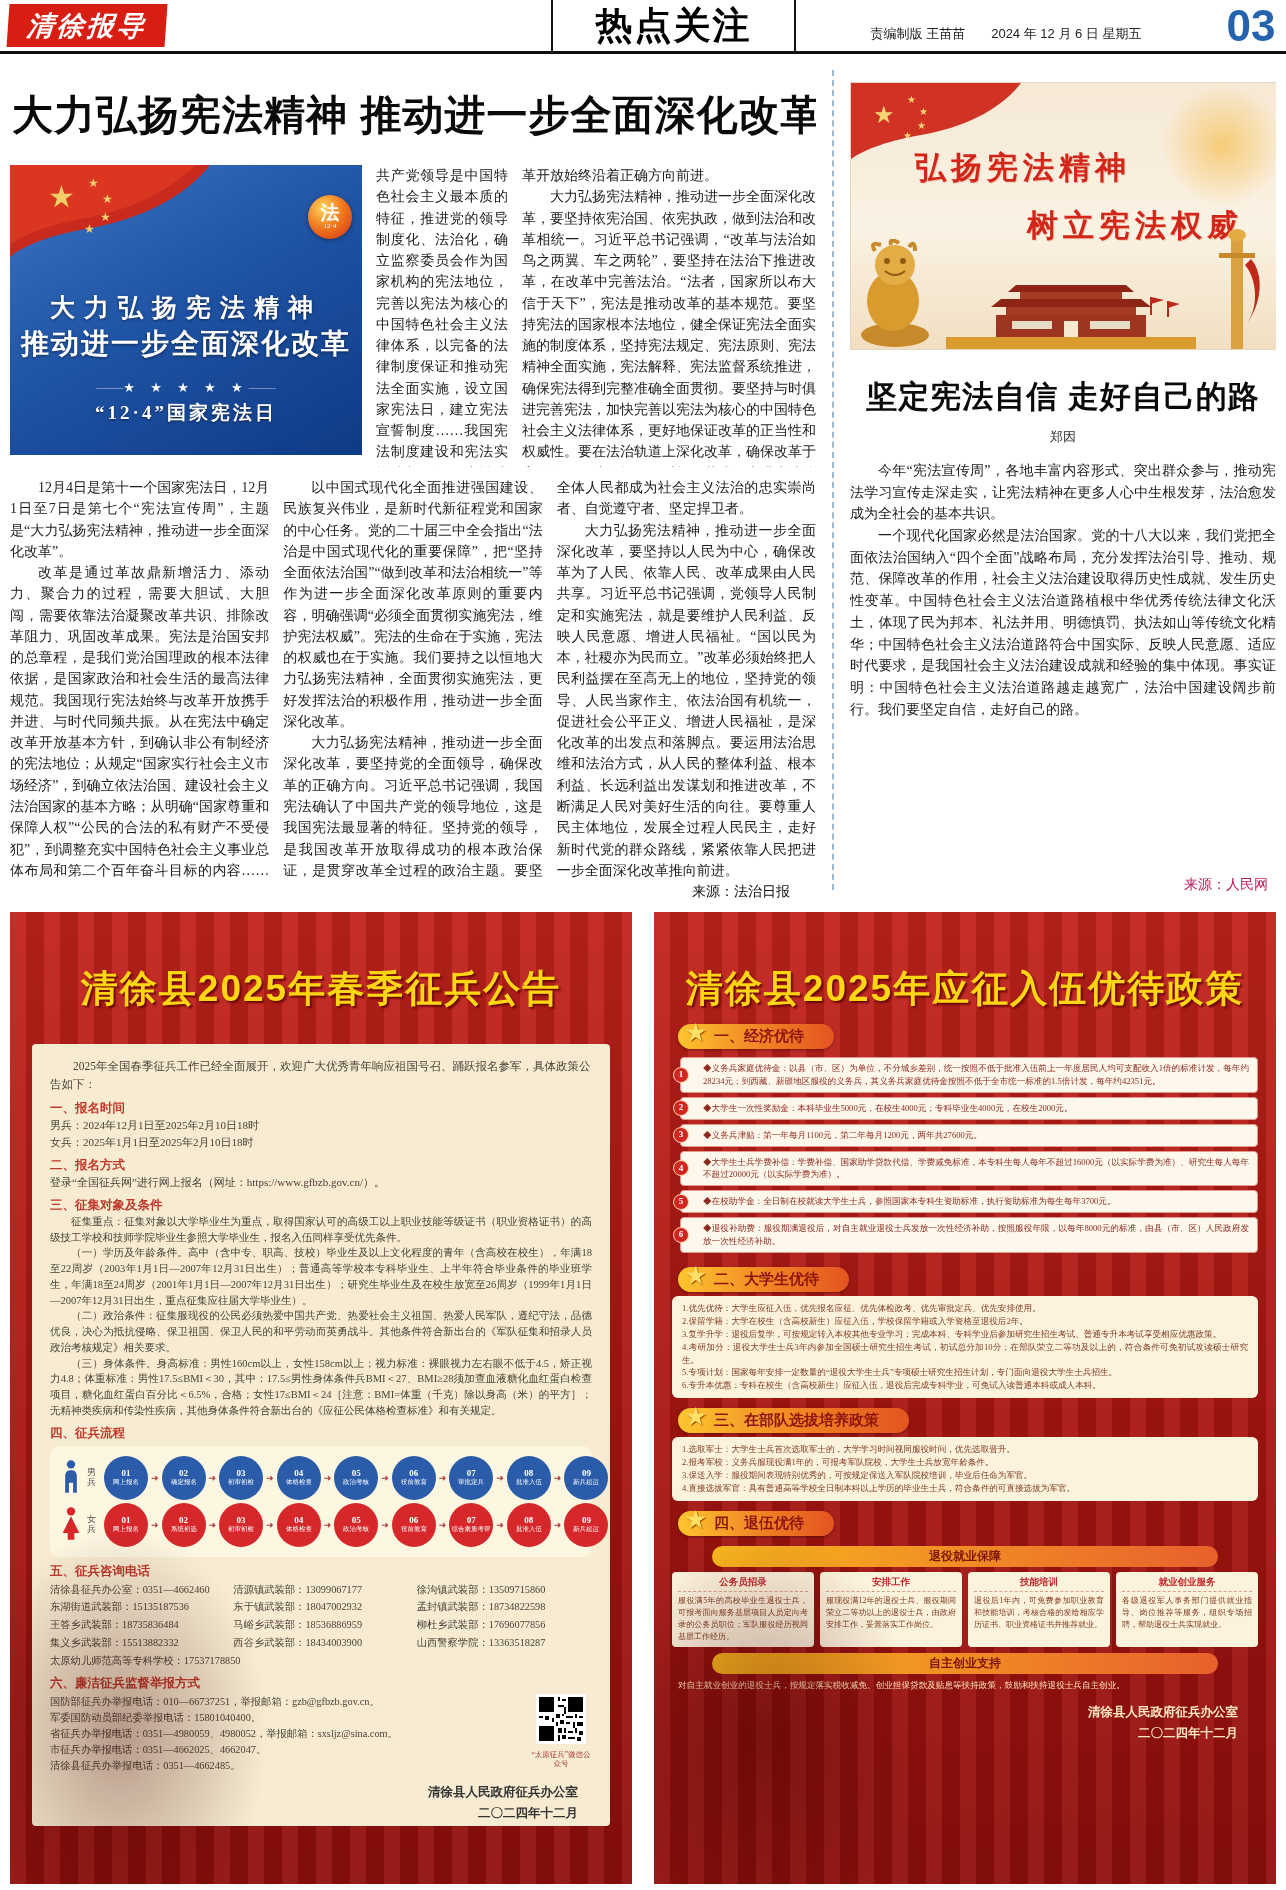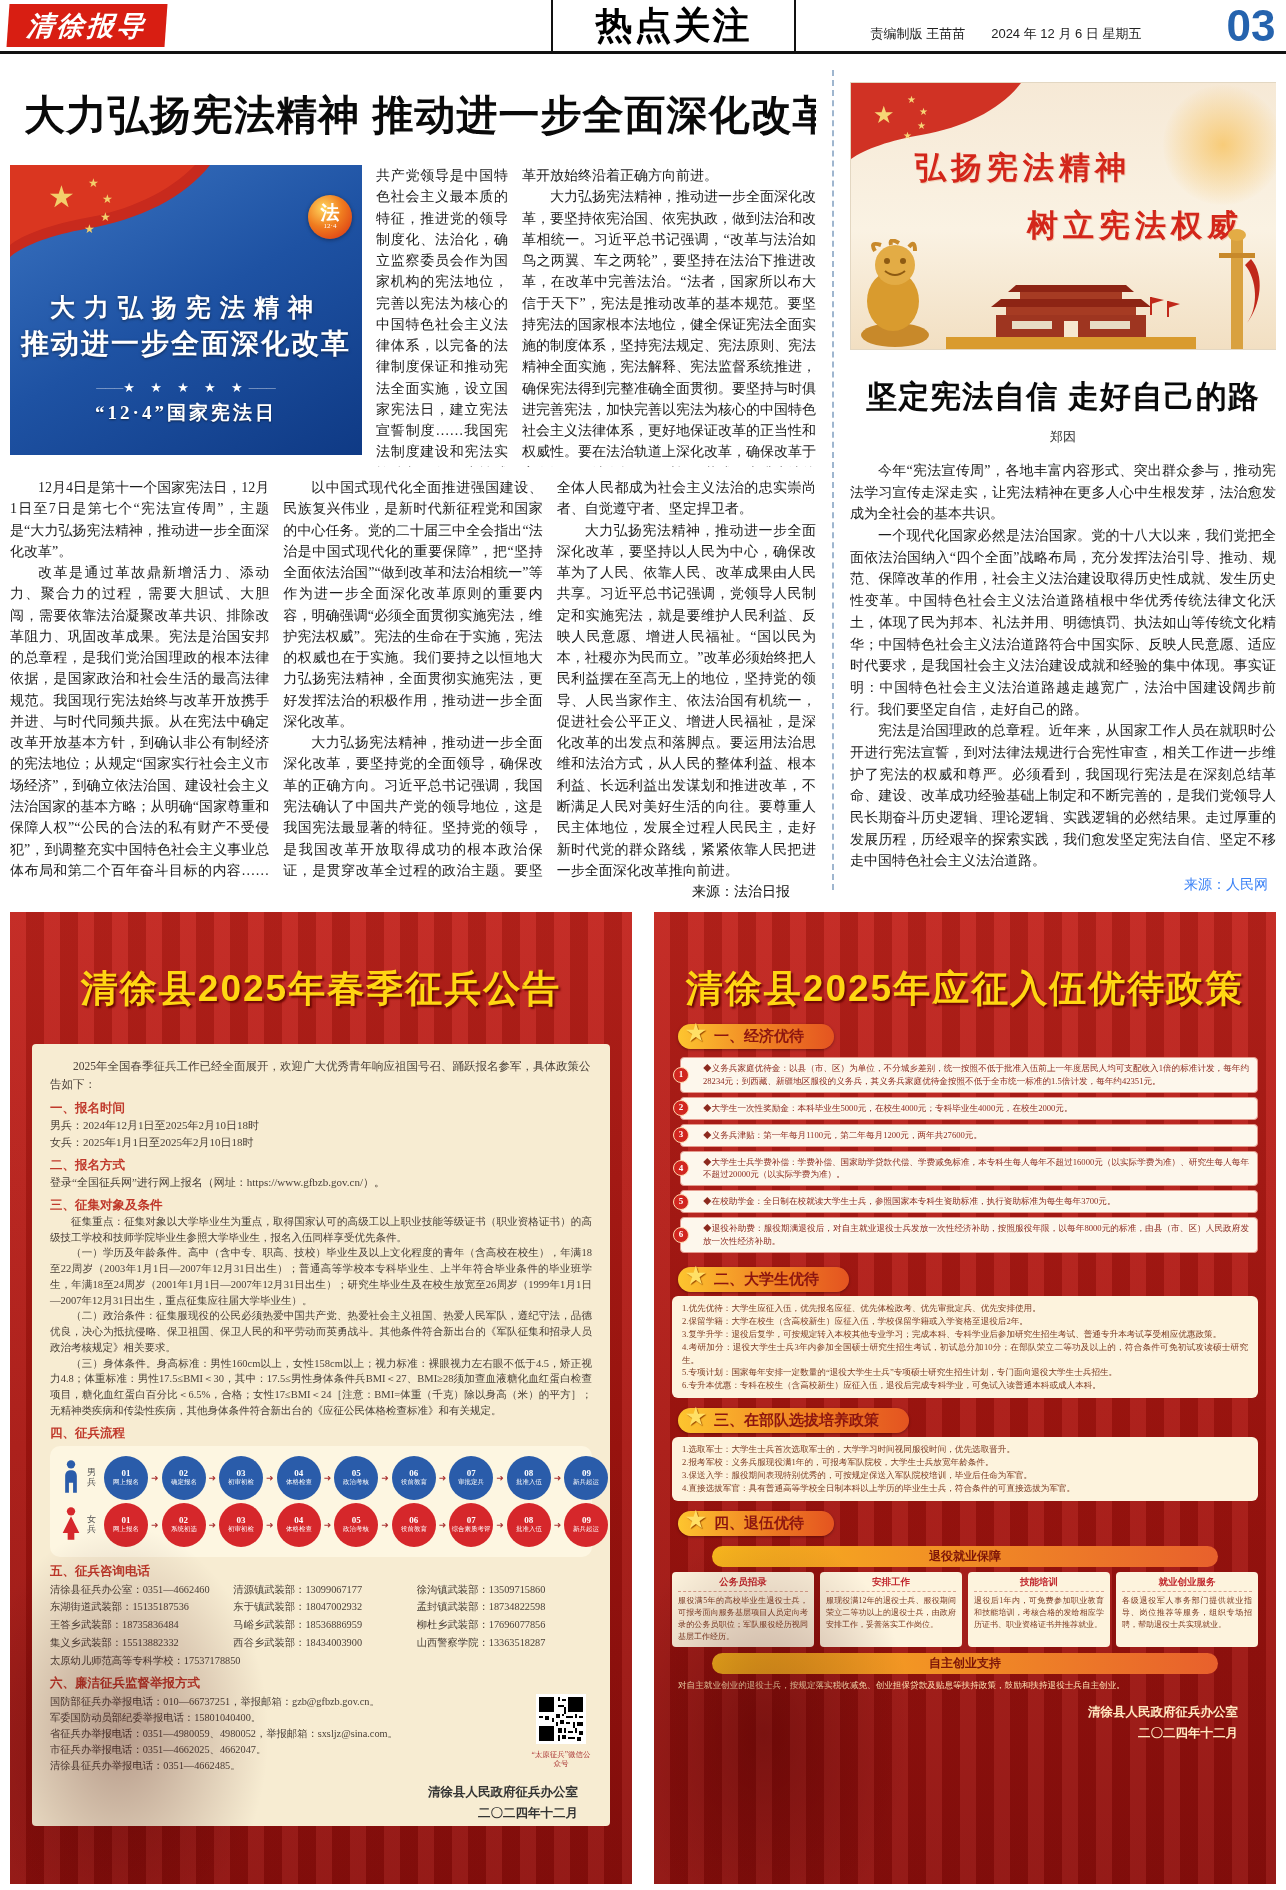--- a/index.html
+++ b/index.html
@@ -18,21 +18,21 @@
                 font-size:37px; font-weight:bold; font-family:"Liberation Sans", sans-serif; letter-spacing:2px; color:#000; }
   .hd-meta { width:420px; display:flex; align-items:flex-end; justify-content:center; gap:26px;
              font-size:13px; color:#222; padding-bottom:8px; font-family:"Liberation Sans", sans-serif; }
   .hd-page { width:70px; display:flex; align-items:center; justify-content:center;
              font-size:44px; font-weight:bold; color:#2563ae; font-family:"Liberation Sans", sans-serif; }
 
   
   .articles { display:flex; padding:0 10px; height:846px; }
   .ma { width:806px; overflow:hidden; }
   .ma-headline { font-family:"Liberation Sans", sans-serif; font-weight:bold; font-size:41px;
-                 letter-spacing:1px; color:#0a0a0a; margin:34px 0 22px 14px; white-space:nowrap; }
+                 letter-spacing:1px; color:#0a0a0a; margin:34px 0 22px 2px; white-space:nowrap; }
   .ma-top { display:flex; gap:14px; height:302px; overflow:hidden; }
   .ma-img { width:352px; height:290px; position:relative; overflow:hidden; flex:none;
             background:linear-gradient(150deg,#3b74c2 0%,#1e52a3 50%,#0f3a85 100%); }
   .ma-img svg.flag { position:absolute; left:0; top:0; }
   .badge { position:absolute; right:10px; top:30px; width:44px; height:44px; border-radius:50%;
            background:radial-gradient(circle at 35% 30%, #ffd65e 0%, #f07c1f 45%, #d62b12 100%);
            display:flex; flex-direction:column; align-items:center; justify-content:center; color:#fff;
            box-shadow:0 1px 4px rgba(0,0,0,.4); }
   .badge .b1 { font-size:19px; font-weight:bold; line-height:1; }
   .badge .b2 { font-size:7px; line-height:1.4; }
@@ -62,21 +62,21 @@
   .ra-img .rt1 { position:absolute; left:64px; top:64px; color:#d3261a; font-family:"Liberation Sans", sans-serif;
                  font-weight:bold; font-size:31px; letter-spacing:5px; text-shadow:1px 1px 0 #f0cdb4; }
   .ra-img .rt2 { position:absolute; left:176px; top:122px; color:#d3261a; font-family:"Liberation Sans", sans-serif;
                  font-weight:bold; font-size:31px; letter-spacing:5px; text-shadow:1px 1px 0 #f0cdb4; }
   .ra-img svg { position:absolute; }
   .ra-headline { text-align:center; font-family:"Liberation Sans", sans-serif; font-weight:bold;
                  font-size:31px; color:#0a0a0a; margin-top:26px; letter-spacing:1px; }
   .ra-author { text-align:center; font-size:13px; color:#333; margin:10px 0 14px; }
   .ra-body { height:410px; overflow:hidden; }
   .ra-body p { font-size:14px; line-height:1.55; }
-  .ra-source { text-align:right; padding-right:8px; font-size:14px; color:#3b82f6; margin-top:6px; }
+  .ra-source { text-align:right; padding-right:8px; font-size:14px; color:#be185d; margin-top:6px; }
 
   
   .posters { display:flex; gap:22px; padding:12px 10px 0; }
   .poster { width:622px; height:972px; position:relative; overflow:hidden; color:#fff;
             background:
               repeating-linear-gradient(90deg, rgba(255,255,255,.05) 0 16px, rgba(0,0,0,.10) 16px 34px),
               linear-gradient(180deg,#c2231c 0%, #a81510 55%, #8f0f0c 100%); }
   .poster::after { content:""; position:absolute; left:-40px; bottom:-60px; width:300px; height:420px;
                    background:radial-gradient(ellipse at center, rgba(60,0,0,.35), transparent 70%); pointer-events:none; }
   .p-title { text-align:center; margin-top:52px; font-family:"Liberation Sans", sans-serif; font-weight:bold;
@@ -255,21 +255,20 @@
           <ellipse cx="30" cy="16" rx="9" ry="6" fill="#e3ac45"></ellipse>
           <rect x="12" y="34" width="36" height="5" fill="#c8892a"></rect>
           <path d="M44,40 C58,56 54,86 40,104 C52,88 50,60 38,46 Z" fill="#c0281a"></path>
         </svg>
       </div>
       <div class="ra-headline">坚定宪法自信  走好自己的路</div>
       <div class="ra-author">郑因</div>
       <div class="ra-body bodytext">
         <p>今年“宪法宣传周”，各地丰富内容形式、突出群众参与，推动宪法学习宣传走深走实，让宪法精神在更多人心中生根发芽，法治愈发成为全社会的基本共识。</p>
         <p>一个现代化国家必然是法治国家。党的十八大以来，我们党把全面依法治国纳入“四个全面”战略布局，充分发挥法治引导、推动、规范、保障改革的作用，社会主义法治建设取得历史性成就、发生历史性变革。中国特色社会主义法治道路植根中华优秀传统法律文化沃土，体现了民为邦本、礼法并用、明德慎罚、执法如山等传统文化精华；中国特色社会主义法治道路符合中国实际、反映人民意愿、适应时代要求，是我国社会主义法治建设成就和经验的集中体现。事实证明：中国特色社会主义法治道路越走越宽广，法治中国建设阔步前行。我们要坚定自信，走好自己的路。</p>
-        <p>宪法是治国理政的总章程。近年来，从国家工作人员在就职时公开进行宪法宣誓，到对法律法规进行合宪性审查，相关工作进一步维护了宪法的权威和尊严。必须看到，我国现行宪法是在深刻总结革命、建设、改革成功经验基础上制定和不断完善的，是我们党领导人民长期奋斗历史逻辑、理论逻辑、实践逻辑的必然结果。走过厚重的发展历程，历经艰辛的探索实践，我们愈发坚定宪法自信、坚定不移走中国特色社会主义法治道路。</p>
 
       </div>
       <div class="ra-source">来源：人民网</div>
     </div>
   </div>
 
   <div class="posters">
 
     <div class="poster">
       <div class="p-title">清徐县2025年春季征兵公告</div>

